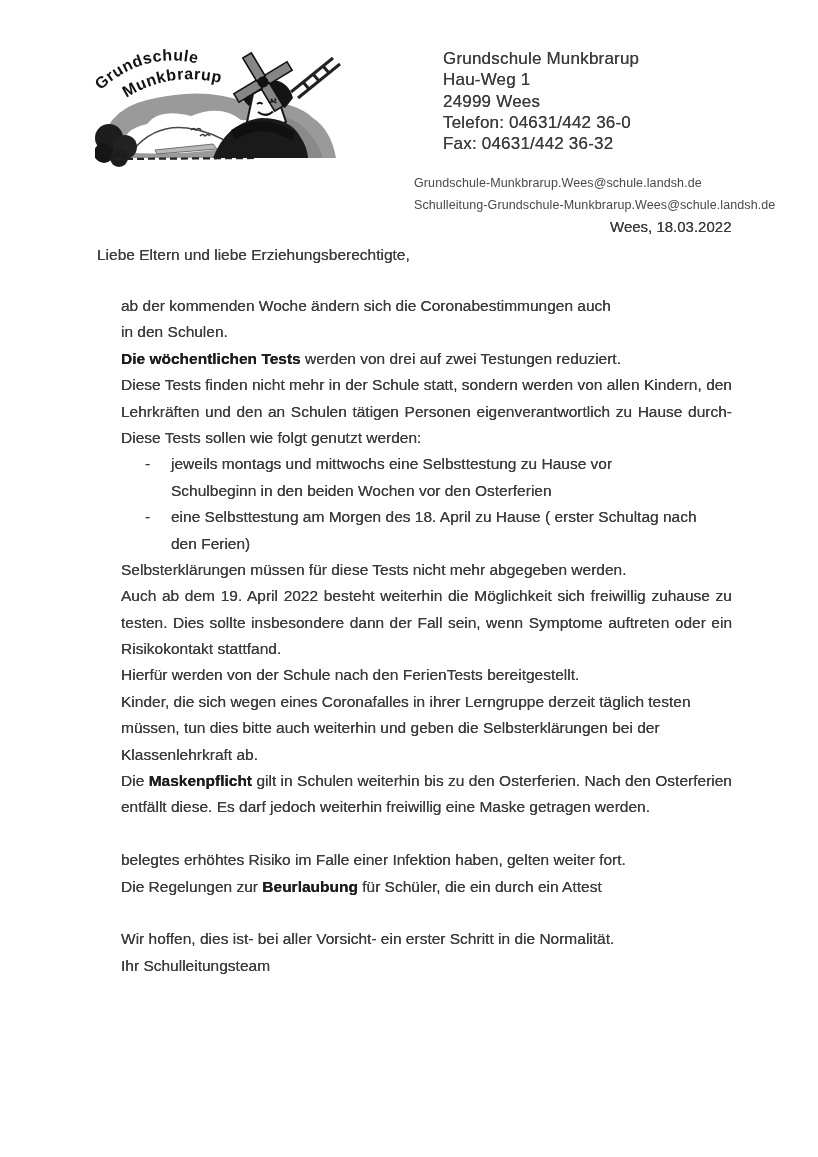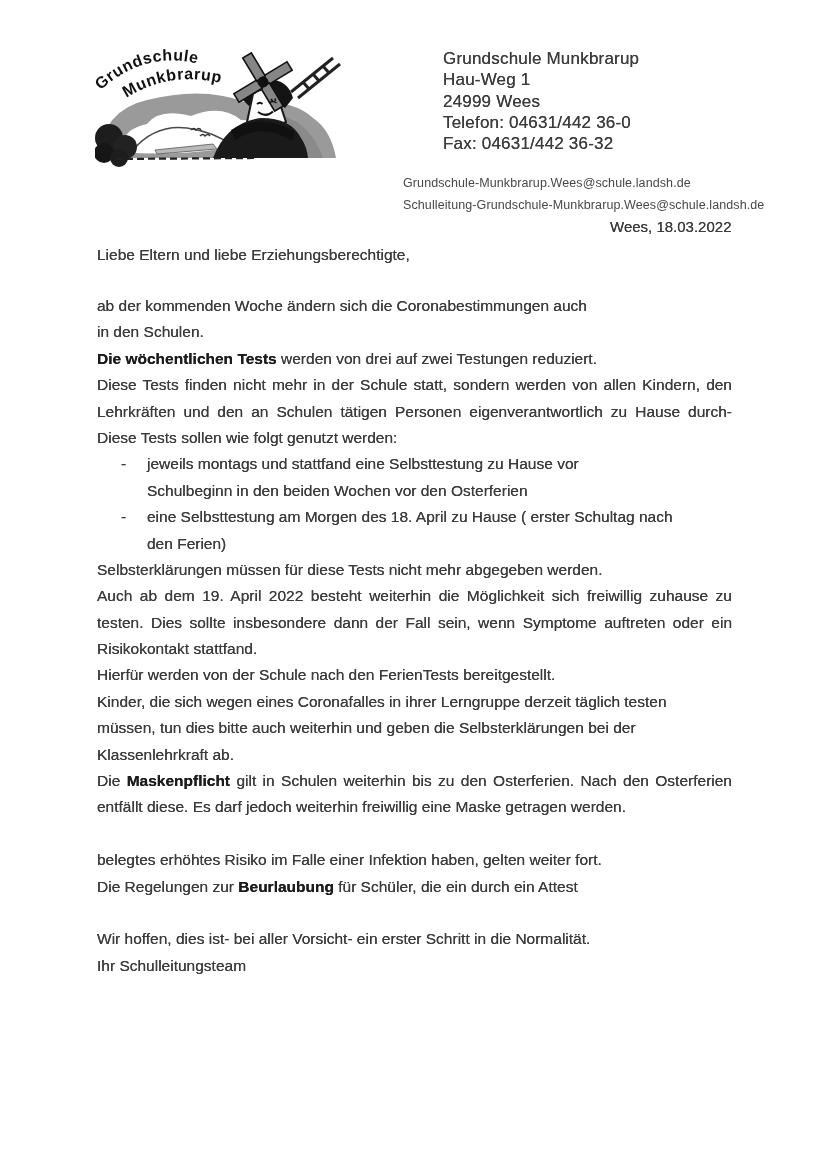--- a/index.html
+++ b/index.html
@@ -12,30 +12,30 @@
     overflow:hidden;
     margin:0 auto;
   }
   .page *{box-sizing:border-box;}
   
   .logo{position:absolute;left:95px;top:46px;width:256px;height:128px;}
   .logo svg{width:100%;height:100%;display:block;}
   
   .addr{position:absolute;left:403px;top:48px;font-size:17px;line-height:21.3px;
         color:var(--ink,#3c3c3c);letter-spacing:.2px;text-shadow:0 0 .4px currentColor;margin-left:40px;}
-  .emails{position:absolute;left:403px;top:173px;font-size:12.5px;line-height:21.5px;
+  .emails{position:absolute;left:414px;top:173px;font-size:12.5px;line-height:21.5px;
         color:#474747;letter-spacing:.1px;}
   .dateline{position:absolute;left:610px;top:218px;font-size:15px;color:var(--ink,#3c3c3c);
         text-shadow:0 0 .4px currentColor;}
   
   .salutation{position:absolute;left:97px;top:246px;font-size:15.5px;color:var(--ink,#3c3c3c);
         text-shadow:0 0 .4px currentColor;}
   .body-block{position:absolute;left:97px;top:293px;width:635px;font-size:15.5px;
         color:var(--ink,#3c3c3c);text-shadow:0 0 .4px currentColor;}
-  .line{height:26.4px;line-height:26.4px;white-space:nowrap;}
+  .line{height:26.4px;line-height:26.4px;white-space:nowrap;margin-left:24px;}
   .line.just{white-space:normal;text-align:justify;text-align-last:justify;}
   .line.bullet{position:relative;padding-left:50px;}
   .line.bullet .dash{position:absolute;left:24px;}
   .line.cont{padding-left:50px;}
   .line.blank{height:26.4px;}
   .b{font-weight:bold;color:var(--ink-bold,#1c1c1c);text-align:center;}
 </style>
 </head>
 <body>
 
@@ -122,21 +122,21 @@
 
   <div class="salutation">Liebe Eltern und liebe Erziehungsberechtigte,</div>
 
   <div class="body-block" id="letter-body">
       <div class="line"><span>ab der kommenden Woche ändern sich die Coronabestimmungen auch</span></div>
       <div class="line"><span>in den Schulen.</span></div>
       <div class="line"><span class="b">Die wöchentlichen Tests</span><span> werden von drei auf zwei Testungen reduziert.</span></div>
       <div class="line just"><span>Diese Tests finden nicht mehr in der Schule statt, sondern werden von allen Kindern, den</span></div>
       <div class="line just"><span>Lehrkräften und den an Schulen tätigen Personen eigenverantwortlich zu Hause durch-</span></div>
       <div class="line"><span>Diese Tests sollen wie folgt genutzt werden:</span></div>
-      <div class="line bullet"><span class="dash">-</span><span>jeweils montags und stattfand eine Selbsttestung zu Hause vor</span></div>
+      <div class="line bullet"><span class="dash">-</span><span>jeweils montags und mittwochs eine Selbsttestung zu Hause vor</span></div>
       <div class="line cont"><span>Schulbeginn in den beiden Wochen vor den Osterferien</span></div>
       <div class="line bullet"><span class="dash">-</span><span>eine Selbsttestung am Morgen des 18. April zu Hause ( erster Schultag nach</span></div>
       <div class="line cont"><span>den Ferien)</span></div>
       <div class="line"><span>Selbsterklärungen müssen für diese Tests nicht mehr abgegeben werden.</span></div>
       <div class="line just"><span>Auch ab dem 19. April 2022 besteht weiterhin die Möglichkeit sich freiwillig zuhause zu</span></div>
       <div class="line just"><span>testen. Dies sollte insbesondere dann der Fall sein, wenn Symptome auftreten oder ein</span></div>
       <div class="line"><span>Risikokontakt stattfand.</span></div>
       <div class="line"><span>Hierfür werden von der Schule nach den FerienTests bereitgestellt.</span></div>
       <div class="line"><span>Kinder, die sich wegen eines Coronafalles in ihrer Lerngruppe derzeit täglich testen</span></div>
       <div class="line"><span>müssen, tun dies bitte auch weiterhin und geben die Selbsterklärungen bei der</span></div>

